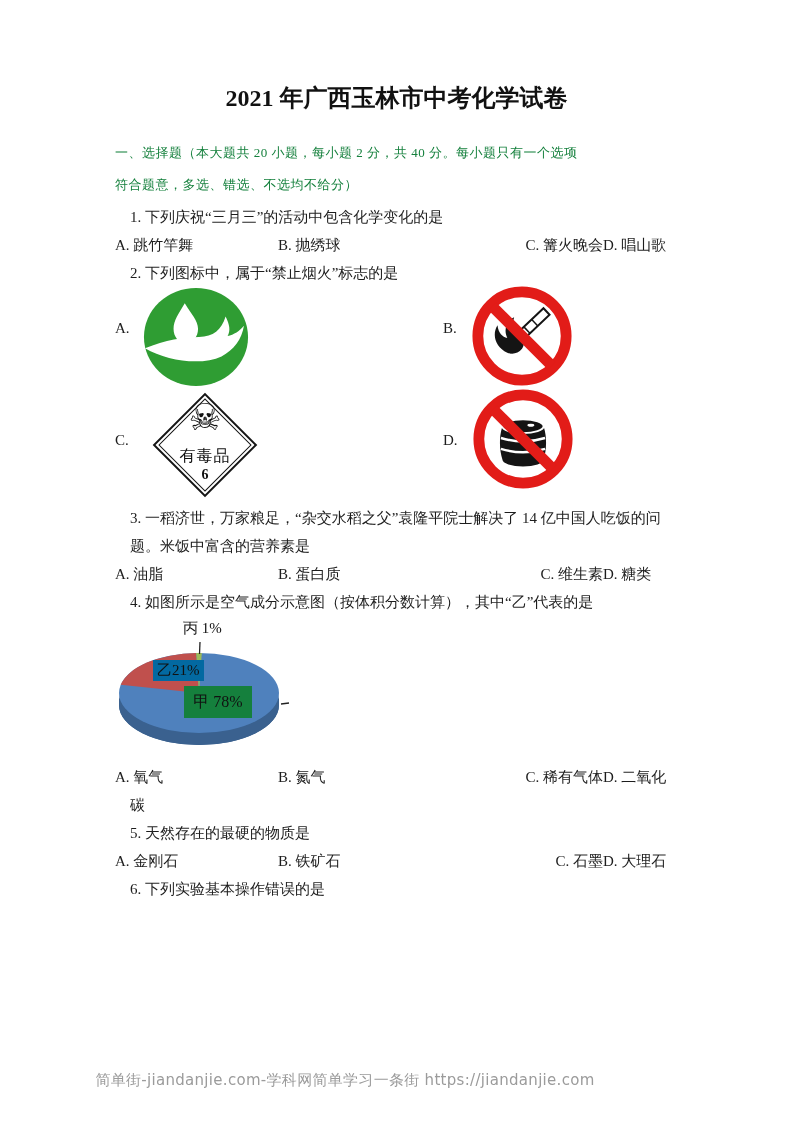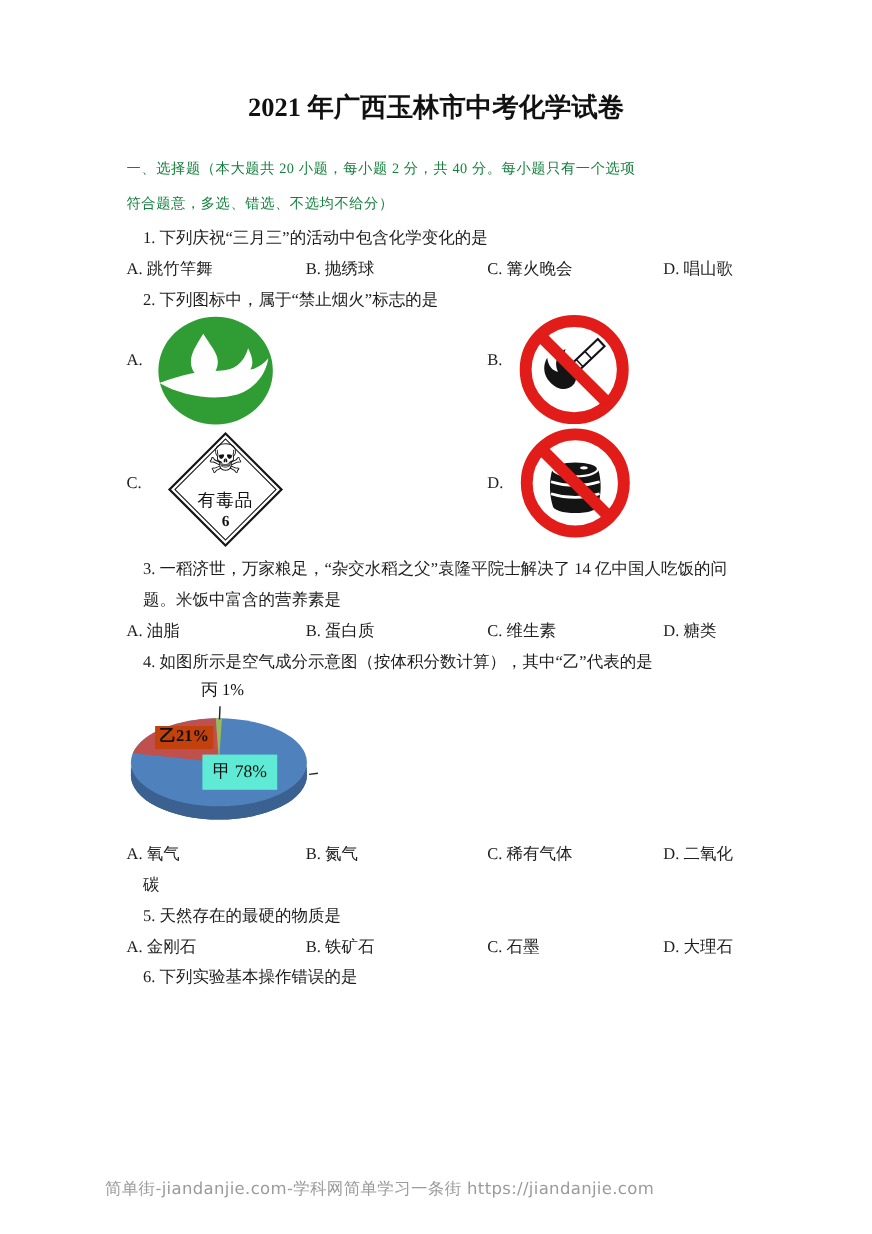--- a/index.html
+++ b/index.html
@@ -16,29 +16,29 @@
   }
   .sec {
     left:115px; width:620px; font-size:13px; line-height:26px;
     font-weight:normal; color:#15803d; letter-spacing:0.5px;
   }
   .q { left:130px; width:560px; font-size:15px; line-height:28px; }
   .opts { left:115px; width:560px; font-size:15px; line-height:28px; }
   .opts .col { display:inline-block; vertical-align:top; }
   .opts .c1 { width:163px; }
   .opts .c2 { width:165px; }
-  .opts .c3 { width:160px; }
+  .opts .c3 { width:160px;text-align:right; }
   .optlabel { font-size:15px; line-height:20px; }
   
   .pie-wrap { top:616px; left:115px; width:280px; height:150px; }
   .pie-svg { position:absolute; top:18px; left:0; }
   .pie-lbl { position:absolute; font-size:15px; line-height:18px; color:#111; white-space:nowrap; }
   .lbl-bing { top:3px; left:68px; }
-  .lbl-yi   { top:44px; left:26px; background:#c2410c; padding:1px 4px 2px 4px;font-weight:bold; }
-  .lbl-jia  { top:70px; left:69px; width:68px; height:32px; background:#5eead4;
+  .lbl-yi   { top:44px; left:38px; background:#0369a1; padding:1px 4px 2px 4px; }
+  .lbl-jia  { top:70px; left:69px; width:68px; height:32px; background:#15803d;
               text-align:center; line-height:32px; font-size:16px; }
   
   .placard { top:391px; left:151px; width:108px; height:108px; }
   .pl-sq { position:absolute; left:50%; top:50%; width:74px; height:74px;
            transform:translate(-50%,-50%) rotate(45deg);
            background:#ffffff; border:2px solid #141414; }
   .pl-sq-inner { position:absolute; inset:2px; border:1px solid #141414; }
   .pl-content { position:absolute; inset:0; text-align:center; }
   .pl-skull { position:absolute; top:7px; left:0; width:100%; font-size:37px; line-height:40px; color:#111;
               font-family:"DejaVu Sans","Liberation Sans",sans-serif; }

